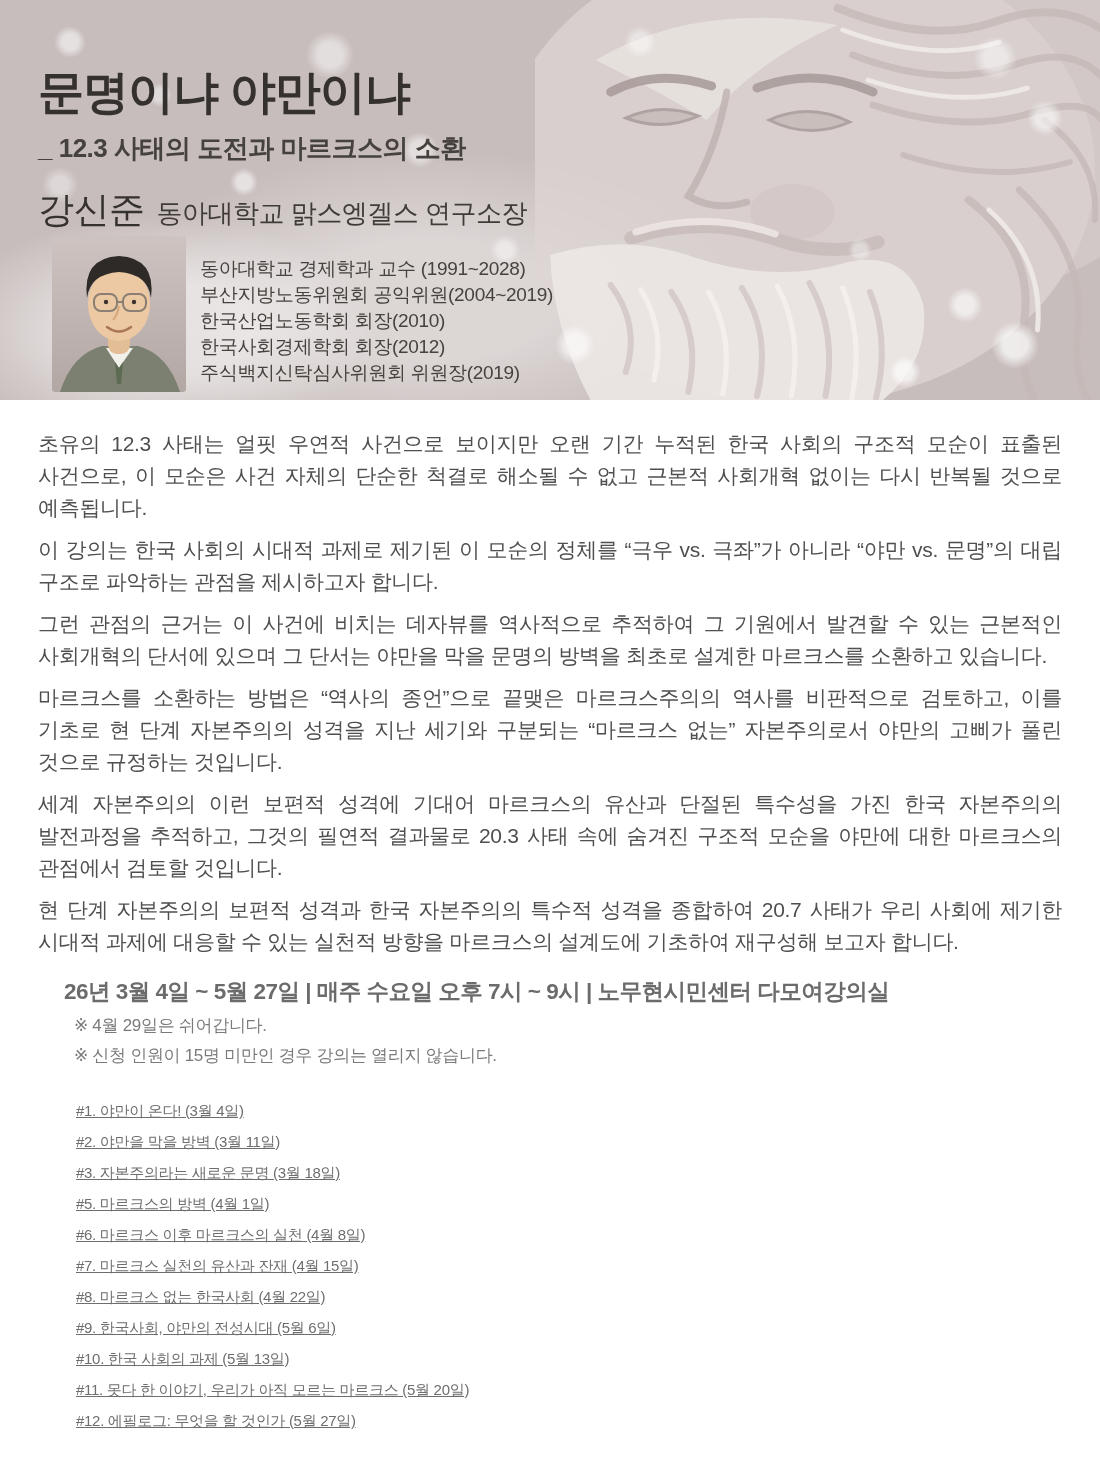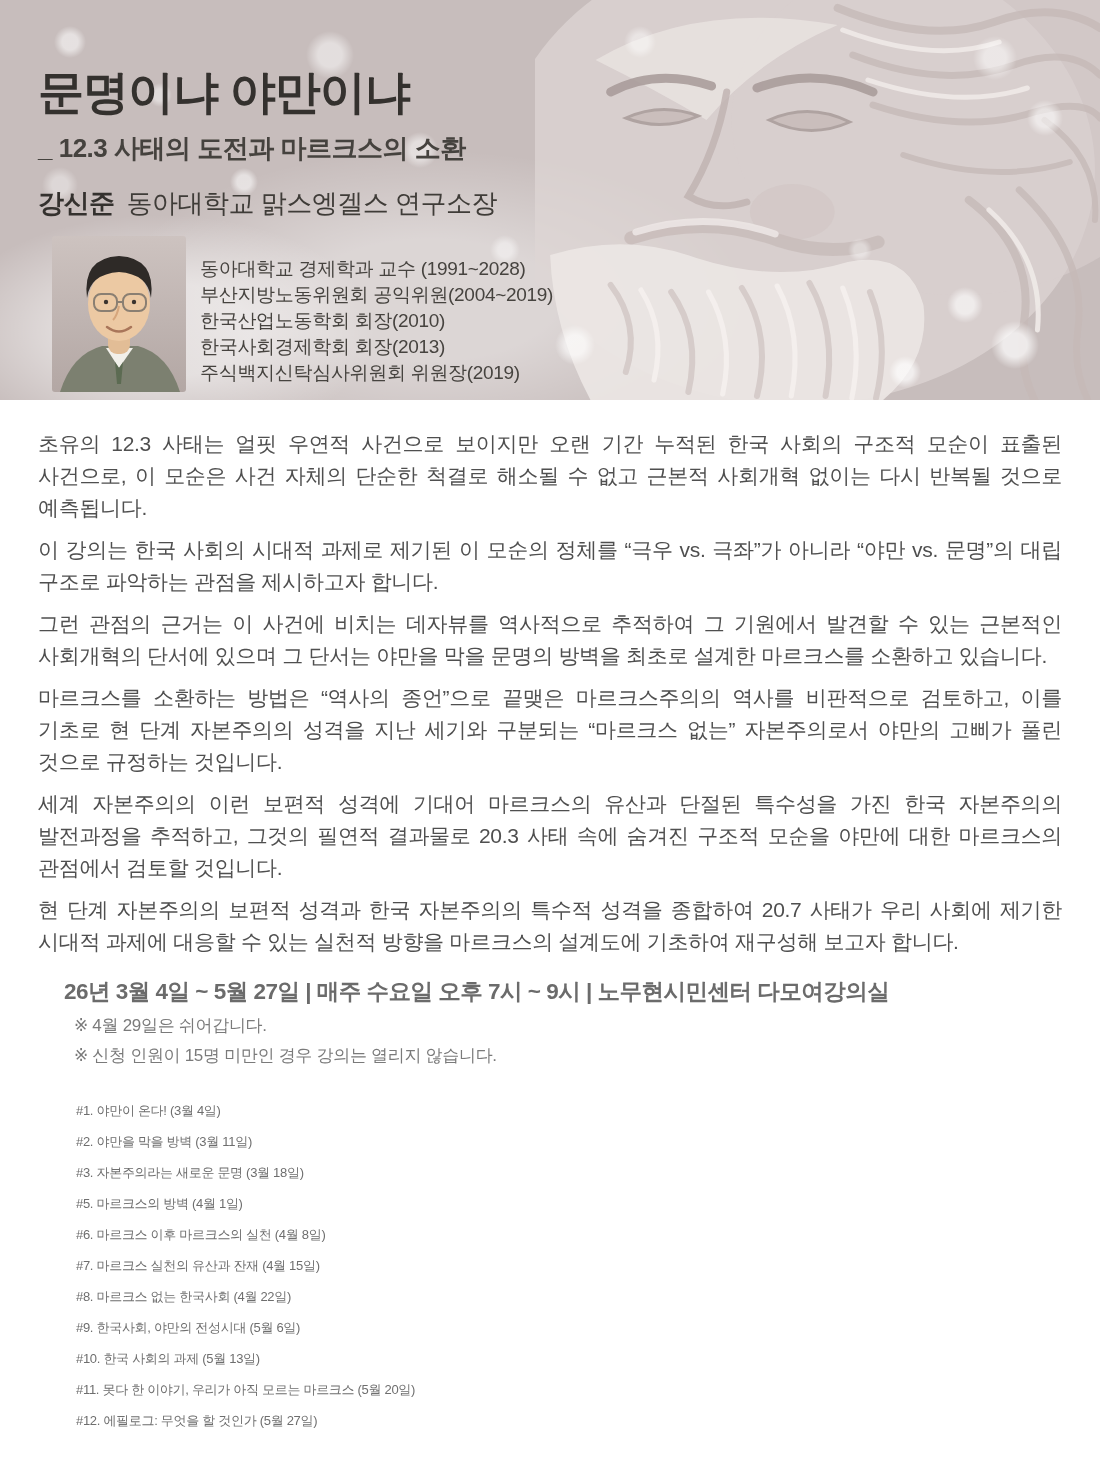--- a/index.html
+++ b/index.html
@@ -44,21 +44,21 @@
   .hero-text { position:absolute; left:38px; top:62px; z-index:4; }
   .hero-title {
     margin:0; font-size:46px; font-weight:800; letter-spacing:-1px;
     color:#34312e;
   }
   .hero-subtitle {
     margin-top:7px; font-size:26px; font-weight:700; letter-spacing:-0.5px;
     color:#45423e;
   }
   .speaker-line { margin-top:20px; letter-spacing:-0.5px; }
-  .speaker-name { font-size:26px; font-weight:700; color:#34312e; }
+  .speaker-name { font-size:36px; font-weight:400; color:#34312e; }
   .speaker-affil { font-size:26px; font-weight:500; color:#3f3c38; margin-left:8px; }
 
   .profile { position:absolute; left:52px; top:236px; z-index:4; display:flex; }
   .avatar { width:134px; height:156px; border-radius:3px; display:block; }
   .credentials {
     list-style:none; margin:0; padding:20px 0 0 14px;
     font-size:19px; line-height:26px; font-weight:500;
     color:#46433f; letter-spacing:-0.3px;
   }
 
@@ -74,22 +74,22 @@
   .schedule { margin-top:18px; padding-left:26px; }
   .schedule-summary {
     margin:0; font-size:22.5px; font-weight:600; letter-spacing:-0.5px;
     color:#6b6b6b;
   }
   .schedule-note {
     margin:7px 0 0 10px; font-size:17px; color:#7a7a7a; letter-spacing:-0.3px;
   }
   .sessions {
     list-style:none; margin:28px 0 0 0; padding:0 0 0 12px;
-    font-size:13px; line-height:31px; font-weight:500;
-    color:#6e6e6e; letter-spacing:-0.3px;
+    font-size:15px; line-height:31px; font-weight:500;
+    color:#6e6e6e; letter-spacing:-0.3px;text-decoration:underline;
   }
 </style>
 </head>
 <body>
 
 <div class="page">
 
   <header class="hero">
 
     <svg class="statue" viewBox="0 0 560 400" preserveAspectRatio="none" aria-hidden="true">
@@ -171,21 +171,21 @@
         <path d="M65 66 H71" stroke="#8a7f72" stroke-width="2"></path>
         <circle cx="54" cy="66" r="2.2" fill="#3a332e"></circle>
         <circle cx="82" cy="66" r="2.2" fill="#3a332e"></circle>
         <path d="M67 70 Q65 80 61 84" stroke="#d6a67c" stroke-width="2" fill="none"></path>
         <path d="M55 91 Q67 100 79 91" stroke="#a9765a" stroke-width="2.5" fill="none" stroke-linecap="round"></path>
       </svg>
       <ul class="credentials">
         <li>동아대학교 경제학과 교수 (1991~2028)</li>
         <li>부산지방노동위원회 공익위원(2004~2019)</li>
         <li>한국산업노동학회 회장(2010)</li>
-        <li>한국사회경제학회 회장(2013)</li>
+        <li>한국사회경제학회 회장(2012)</li>
         <li>주식백지신탁심사위원회 위원장(2019)</li>
       </ul>
     </div>
   </header>
 
   <main class="content">
     <section class="intro">
       <p>초유의 12.3 사태는 얼핏 우연적 사건으로 보이지만 오랜 기간 누적된 한국 사회의 구조적 모순이 표출된 사건으로, 이 모순은 사건 자체의 단순한 척결로 해소될 수 없고 근본적 사회개혁 없이는 다시 반복될 것으로 예측됩니다.</p>
       <p>이 강의는 한국 사회의 시대적 과제로 제기된 이 모순의 정체를 “극우 vs. 극좌”가 아니라 “야만 vs. 문명”의 대립 구조로 파악하는 관점을 제시하고자 합니다.</p>
       <p>그런 관점의 근거는 이 사건에 비치는 데자뷰를 역사적으로 추적하여 그 기원에서 발견할 수 있는 근본적인 사회개혁의 단서에 있으며 그 단서는 야만을 막을 문명의 방벽을 최초로 설계한 마르크스를 소환하고 있습니다.</p>

